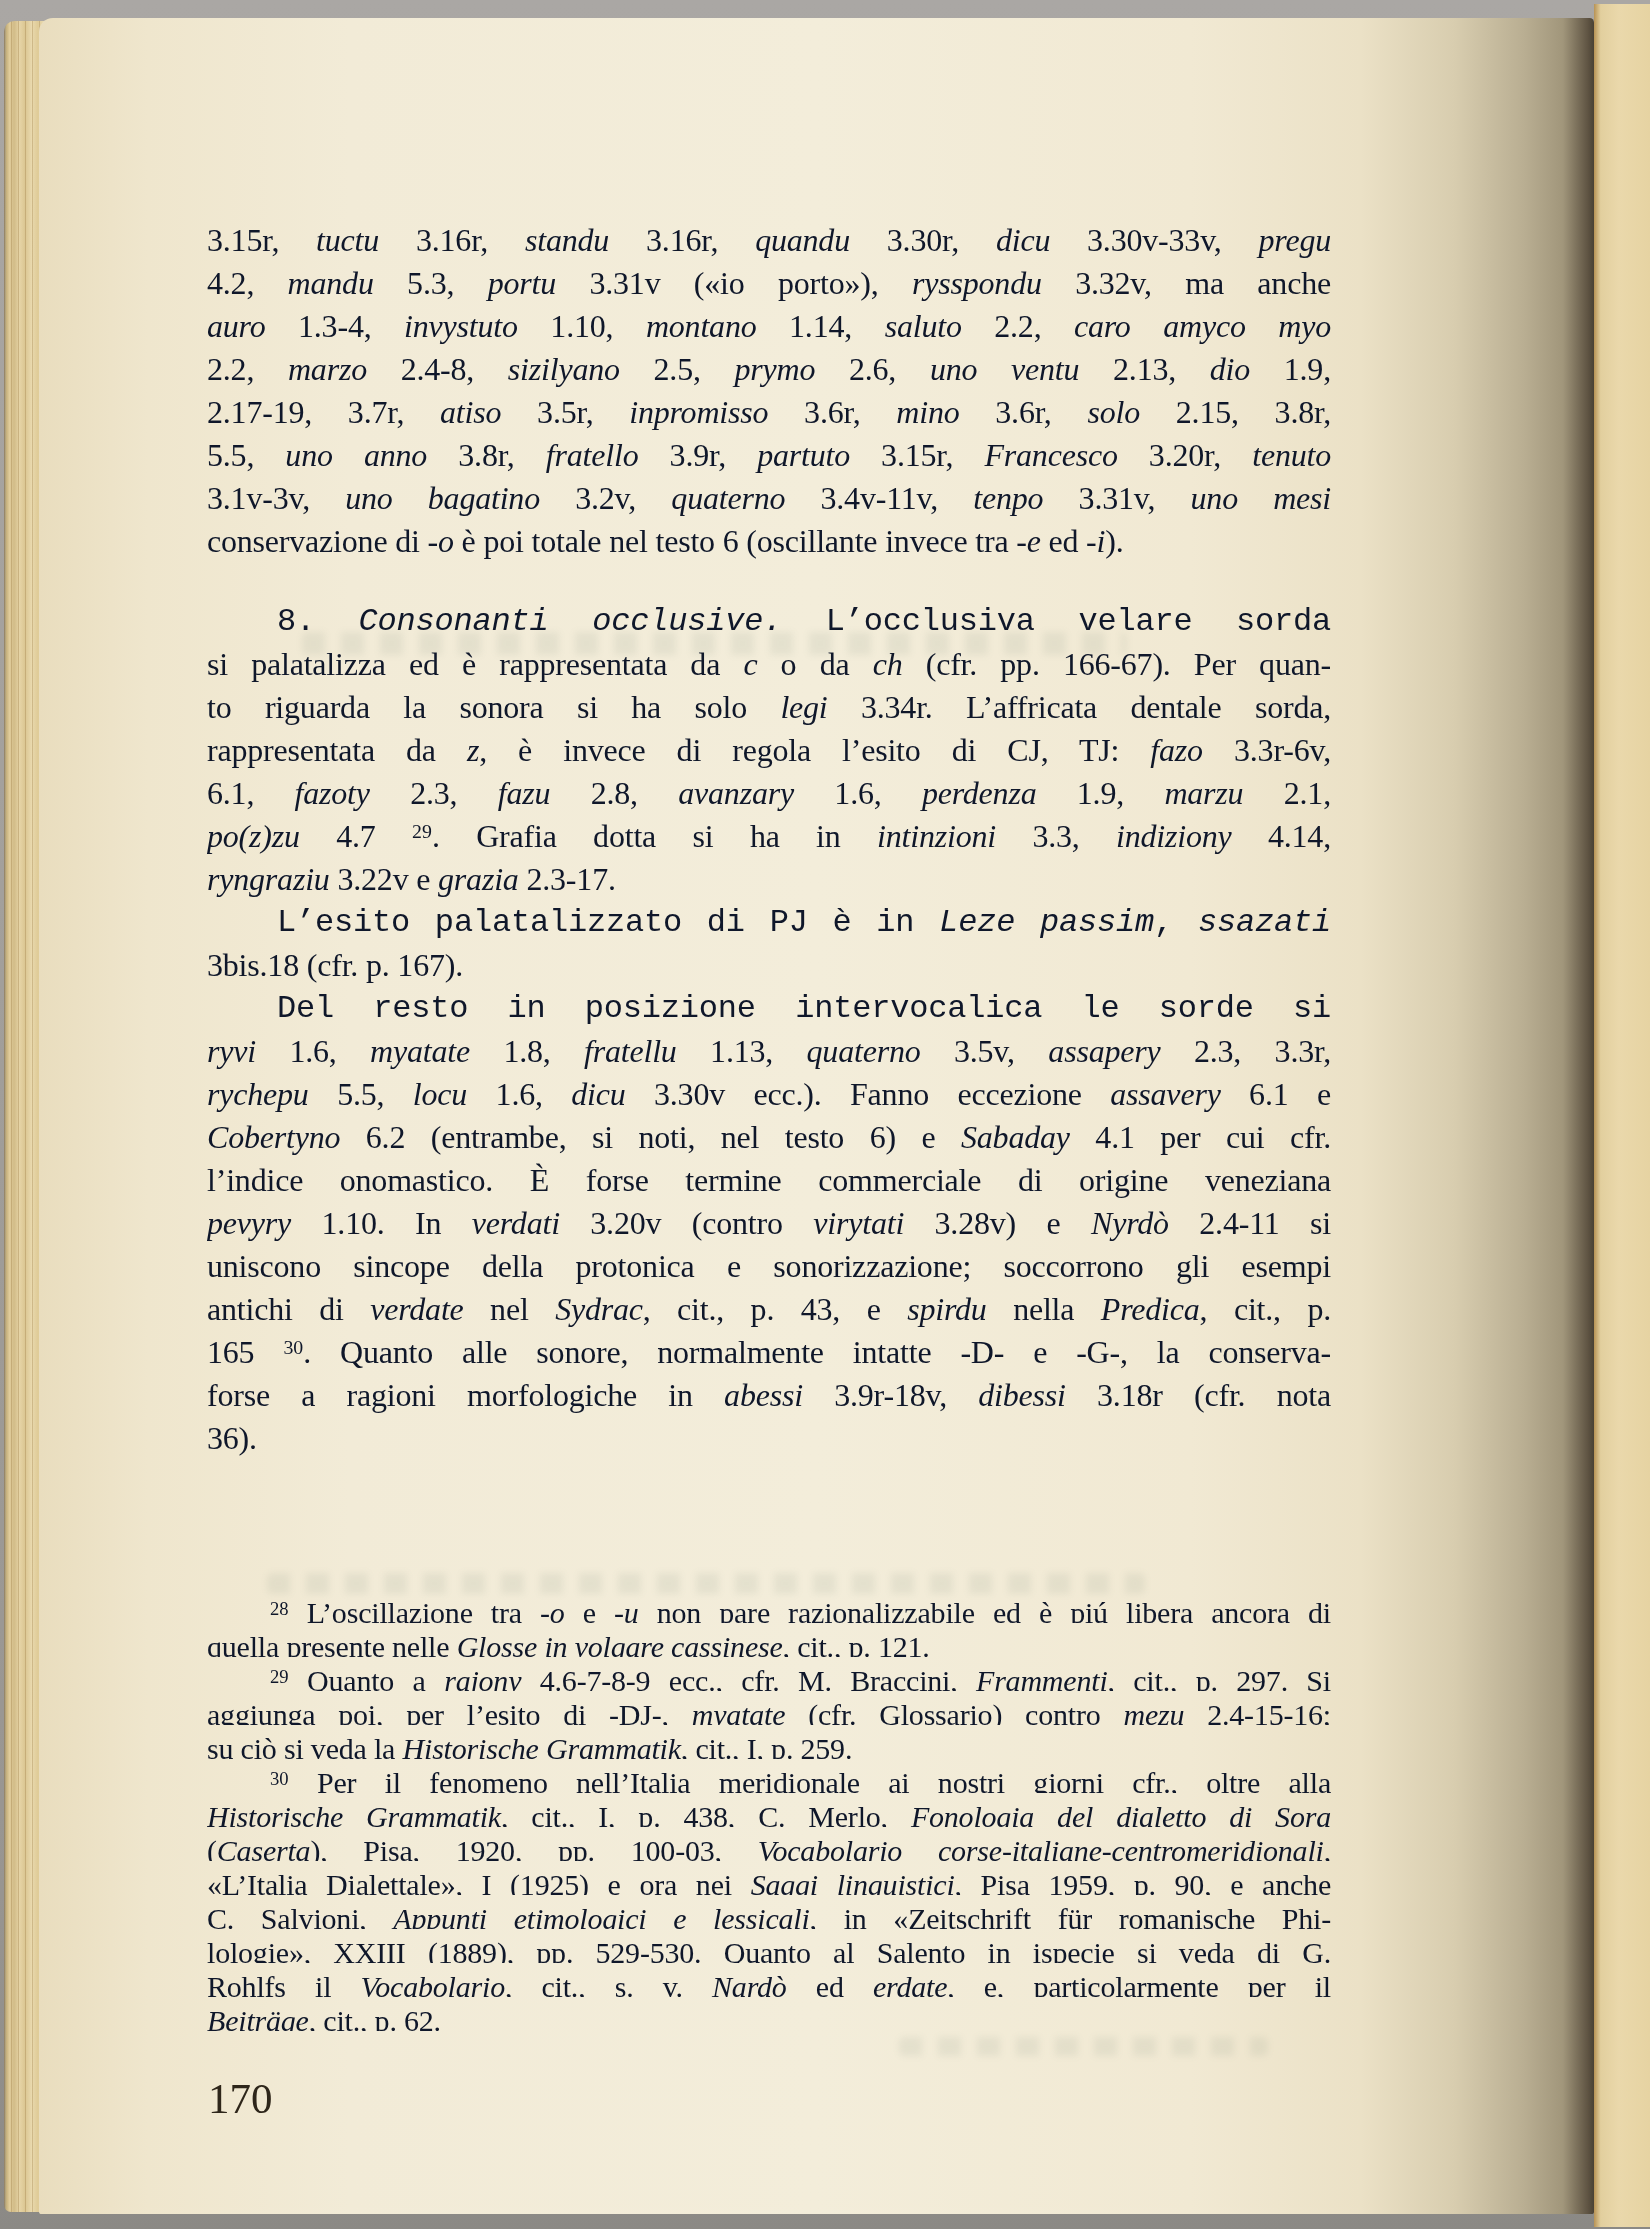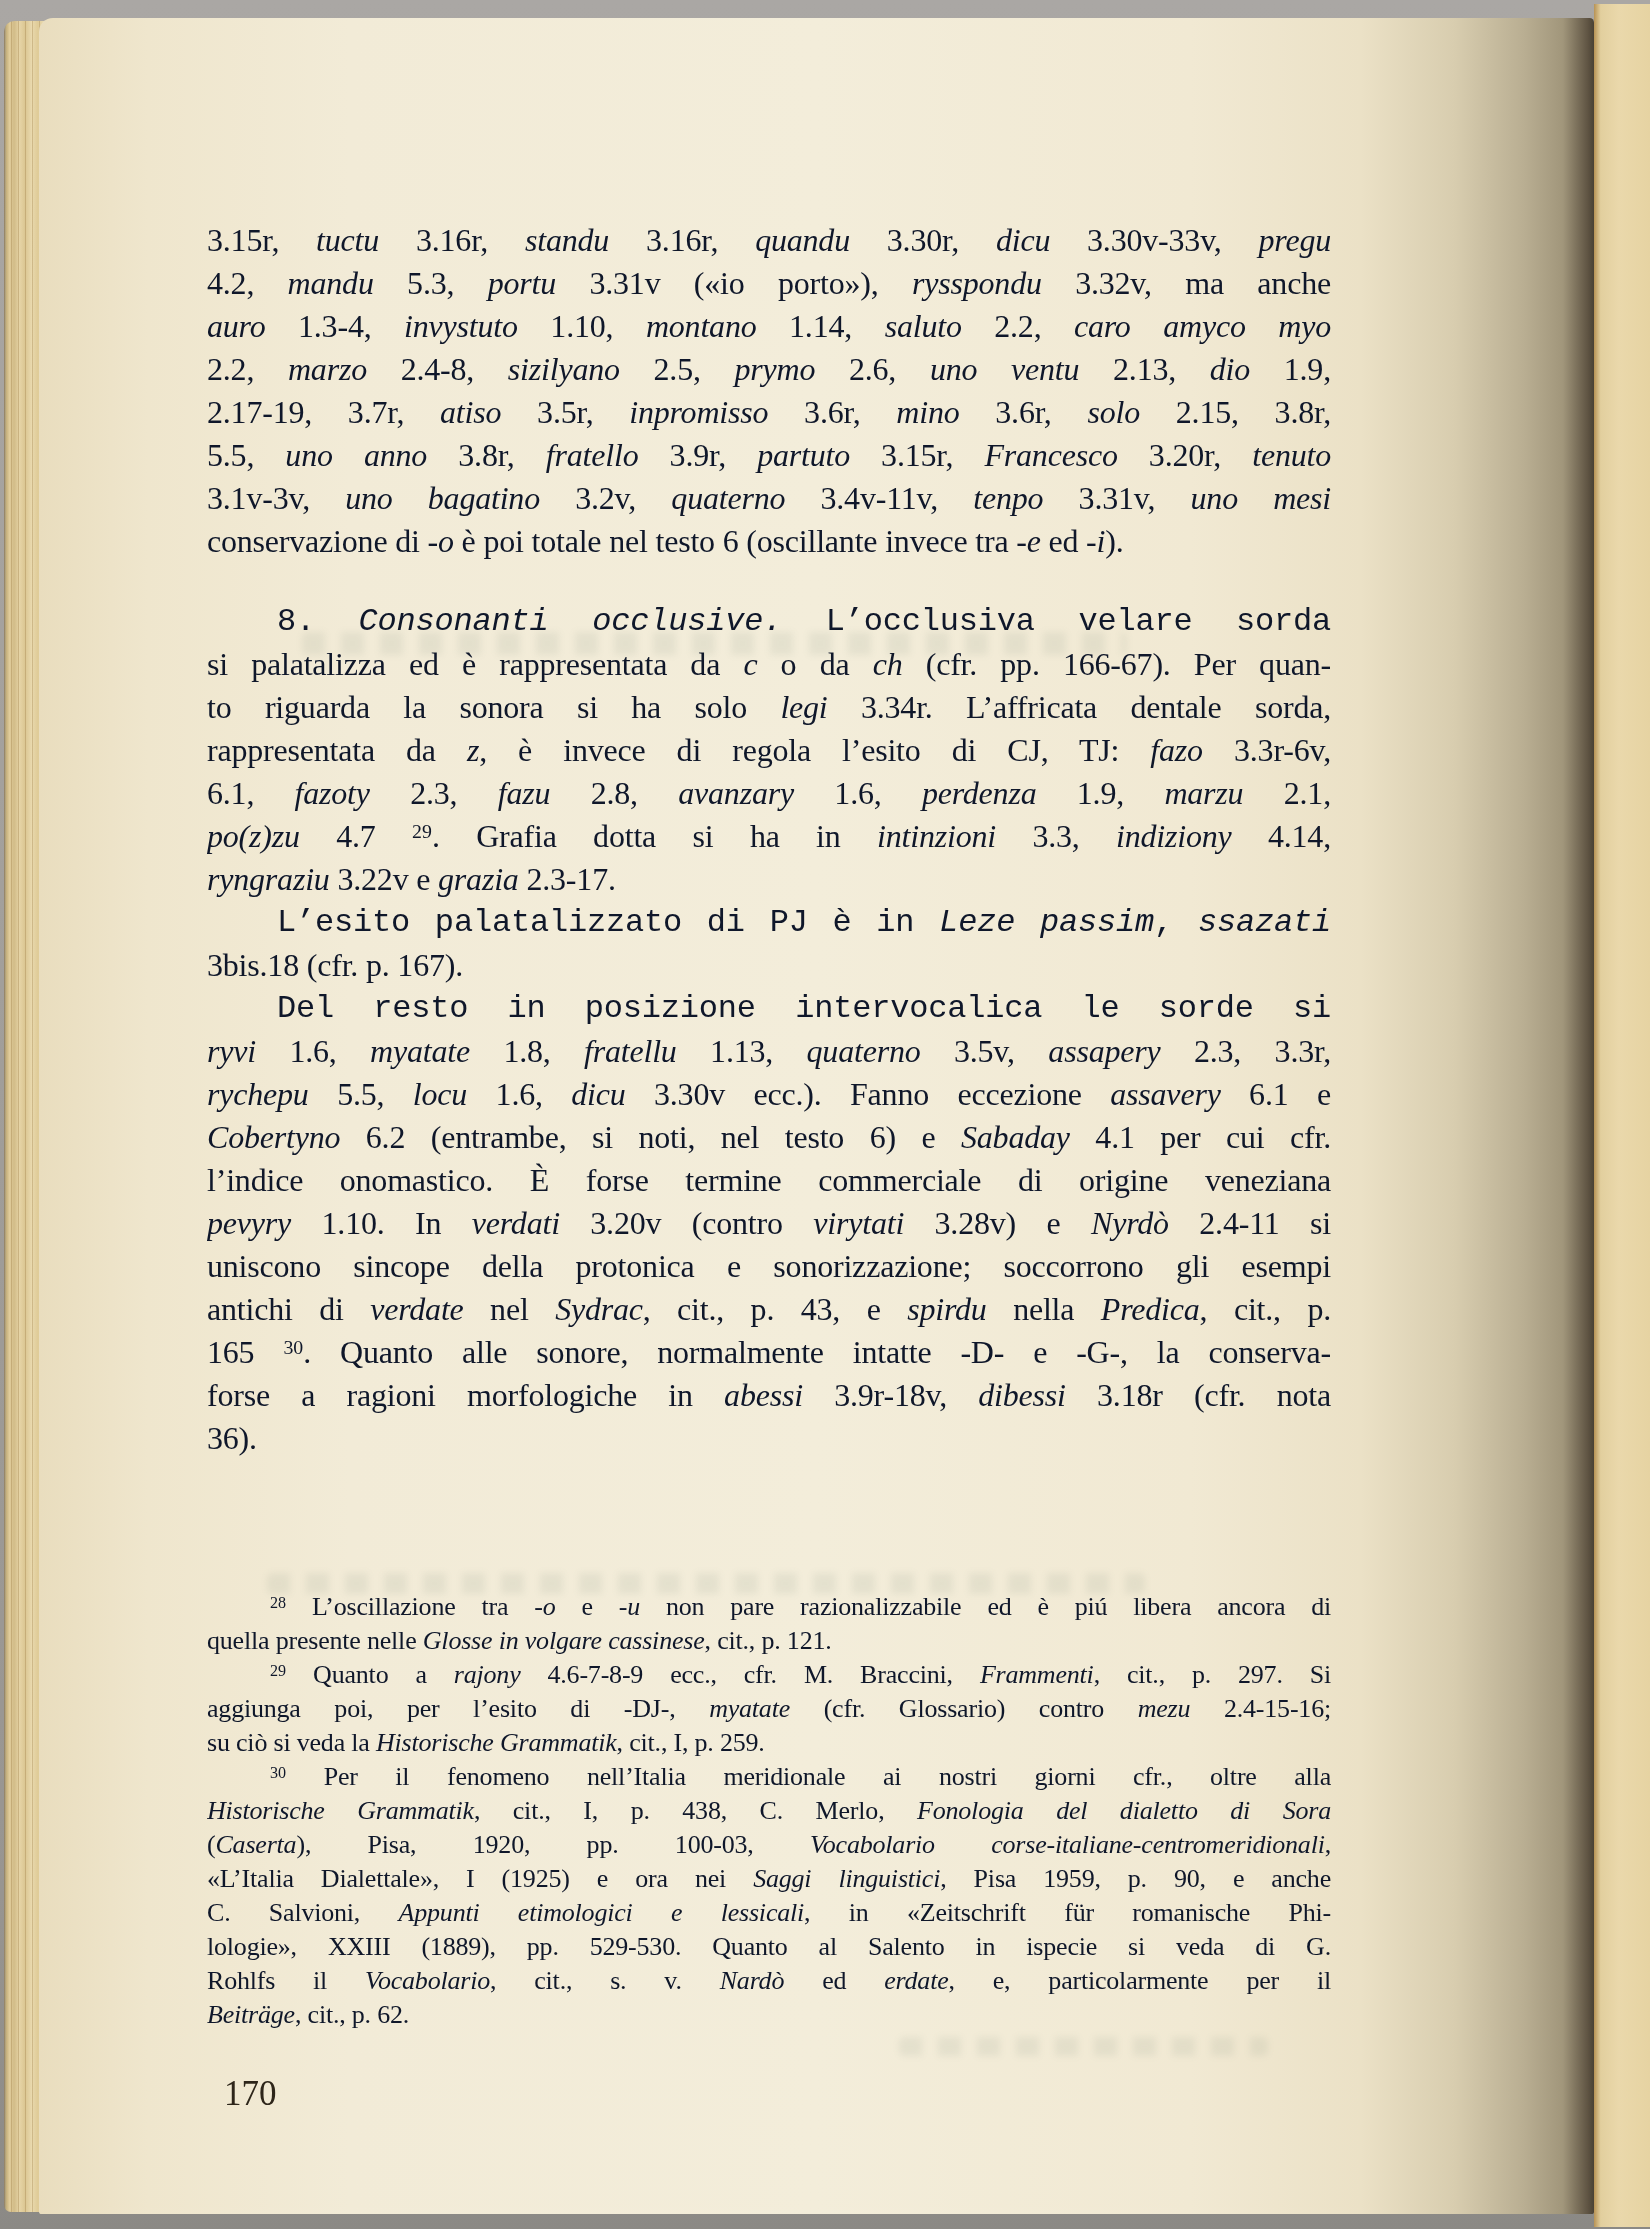--- a/index.html
+++ b/index.html
@@ -49,30 +49,30 @@
   #footnotes  { top: 1589px; }
 
   .line {
     text-align: justify;
     text-align-last: justify;
     overflow: hidden;
     letter-spacing: -0.2px;
   }
   .line.last { text-align-last: auto; }
   .body-line { font-size: 32px; line-height: 43px; height: 43px; }
-  .fn-line   { font-size: 26px; line-height: 36px; height: 34px; }
+  .fn-line   { font-size: 30px; line-height: 48px; height: 34px; }
   .body-line.indent { text-indent: 70px; font-family: Liberation Mono, monospace; }
   .fn-line.indent   { text-indent: 63px; }
 
   .it  { font-style: italic; }
   .sup { font-size: 62%; position: relative; top: -0.45em; letter-spacing: 0; }
 
   .page-number {
     position: absolute; left: 208px; top: 2074px;
-    font-size: 35px; color: #2e261a; margin-left: 16px;
+    font-size: 43px; color: #2e261a;
   }
 </style>
 </head>
 <body>
 
 <div class="edge-stack"></div>
 <div class="next-page"></div>
 
 <div class="page">
   <div class="smudge s1"></div>

